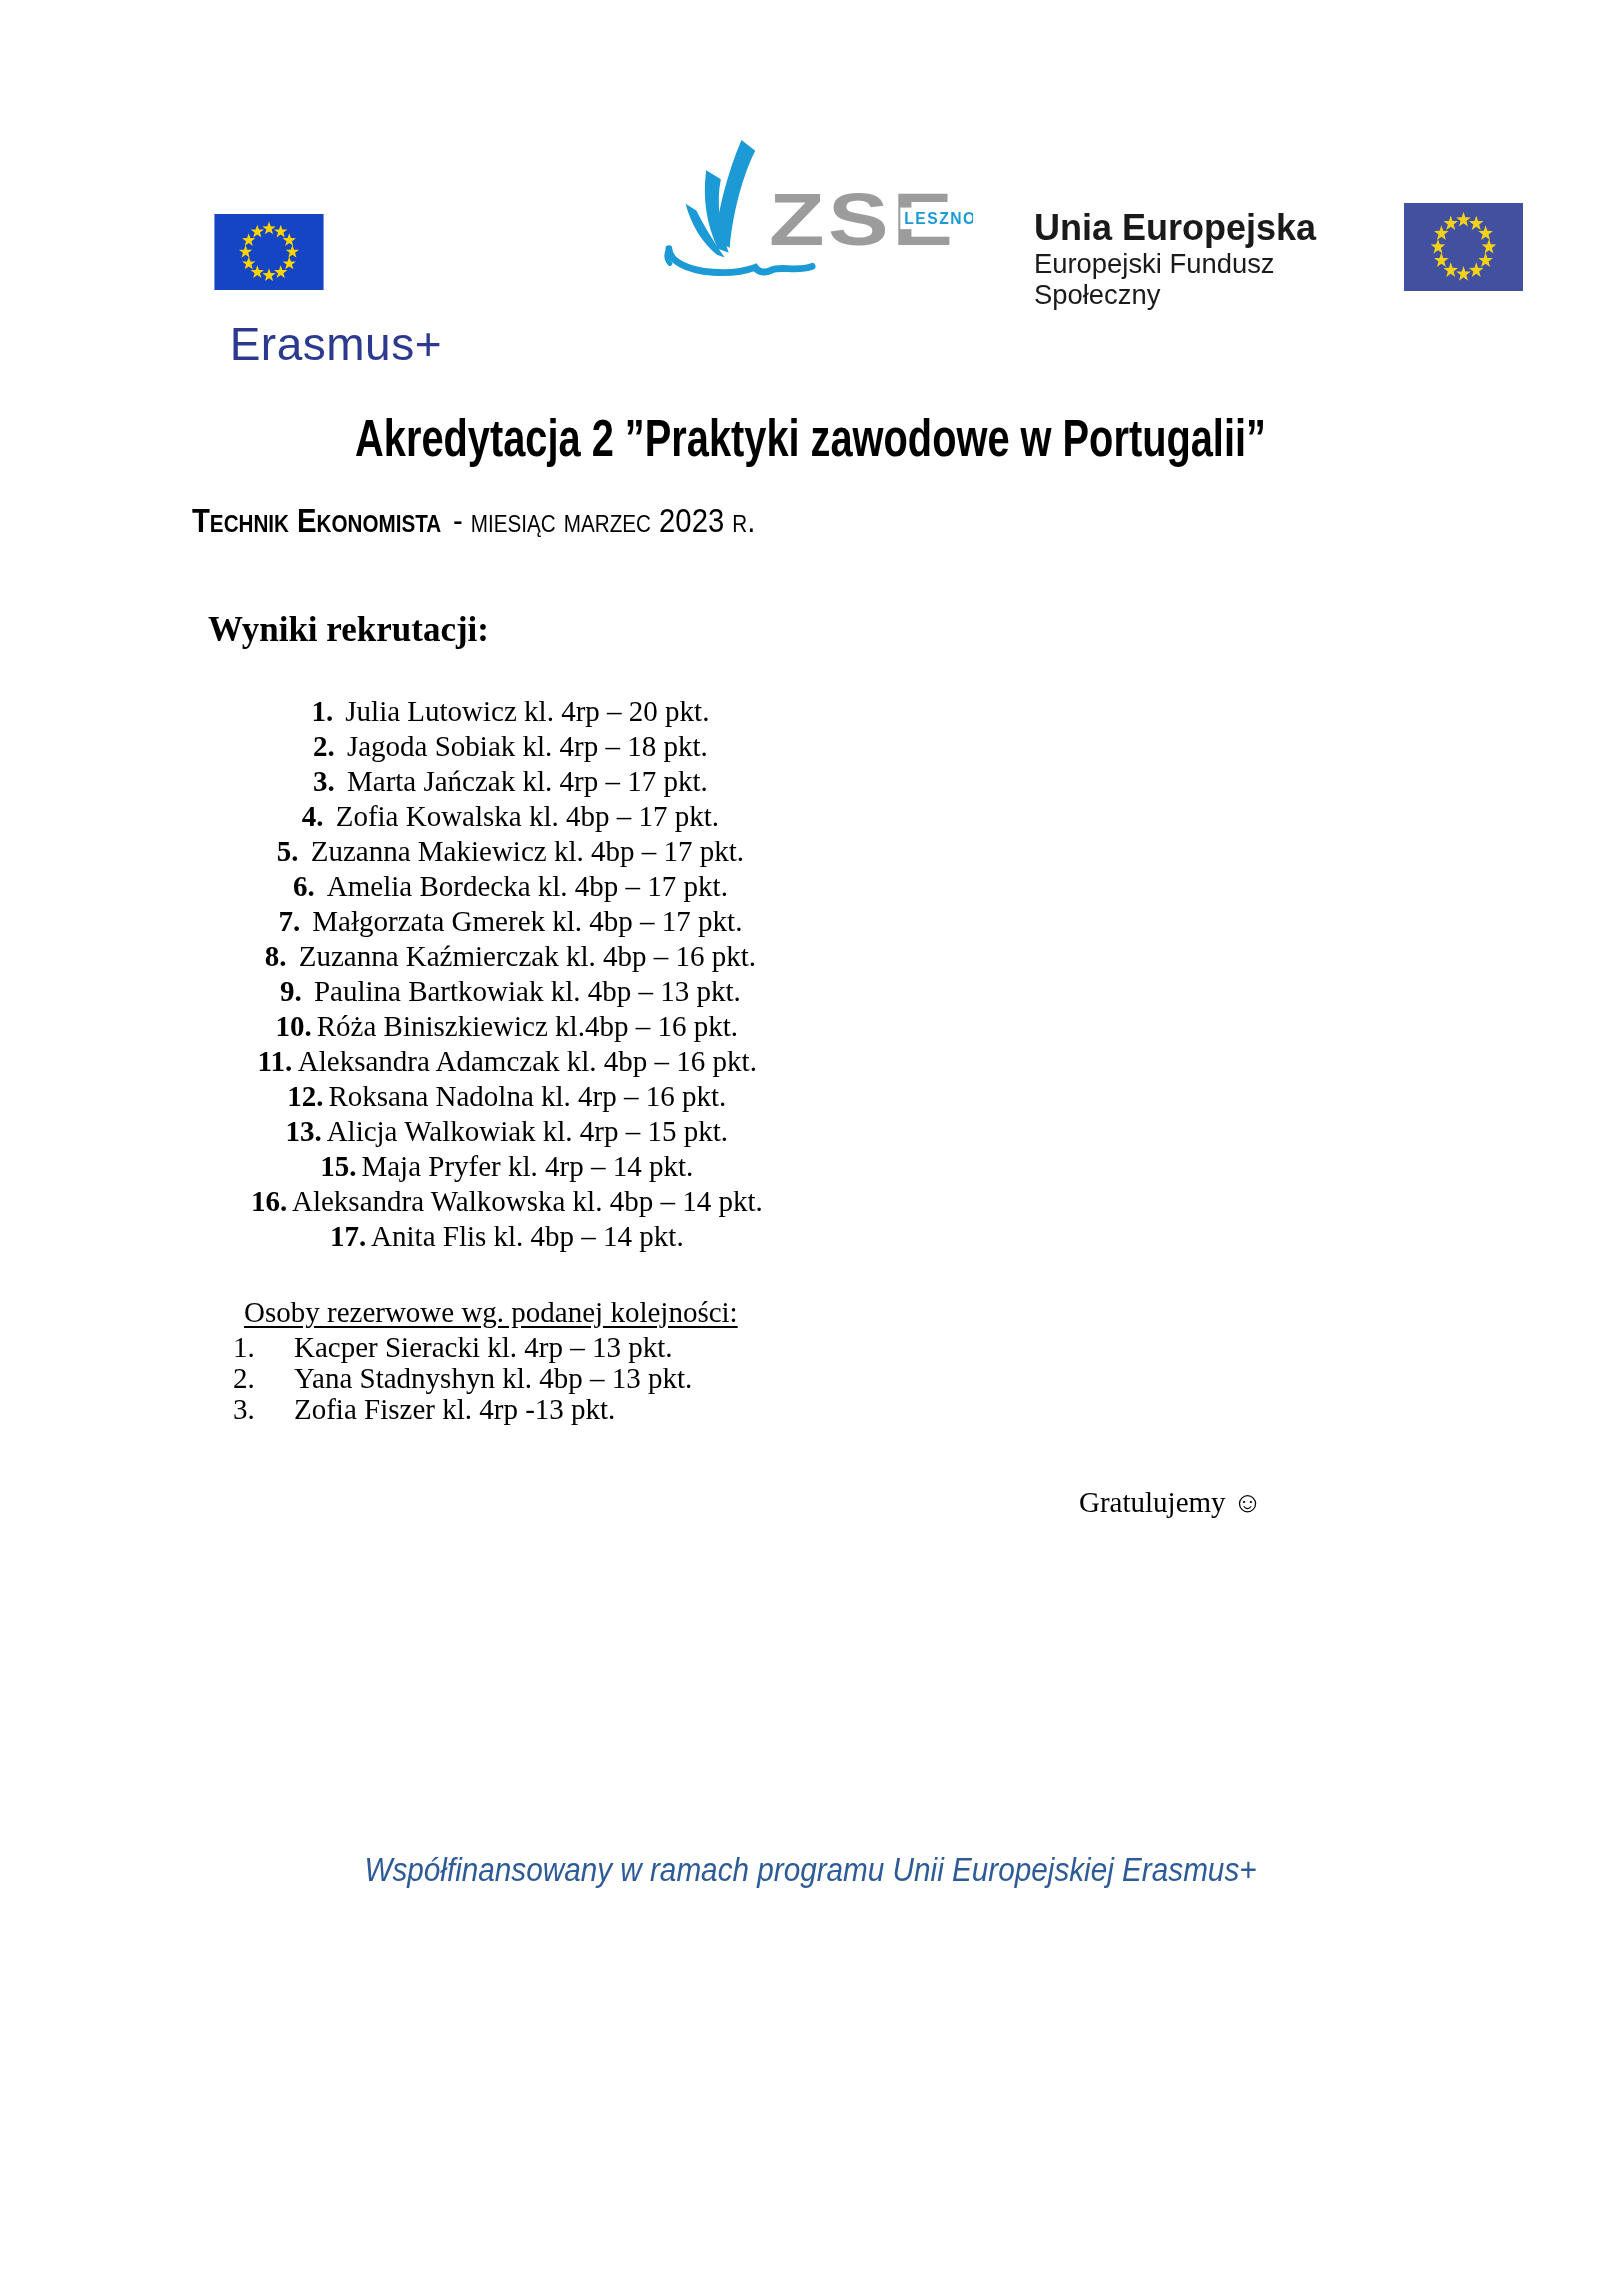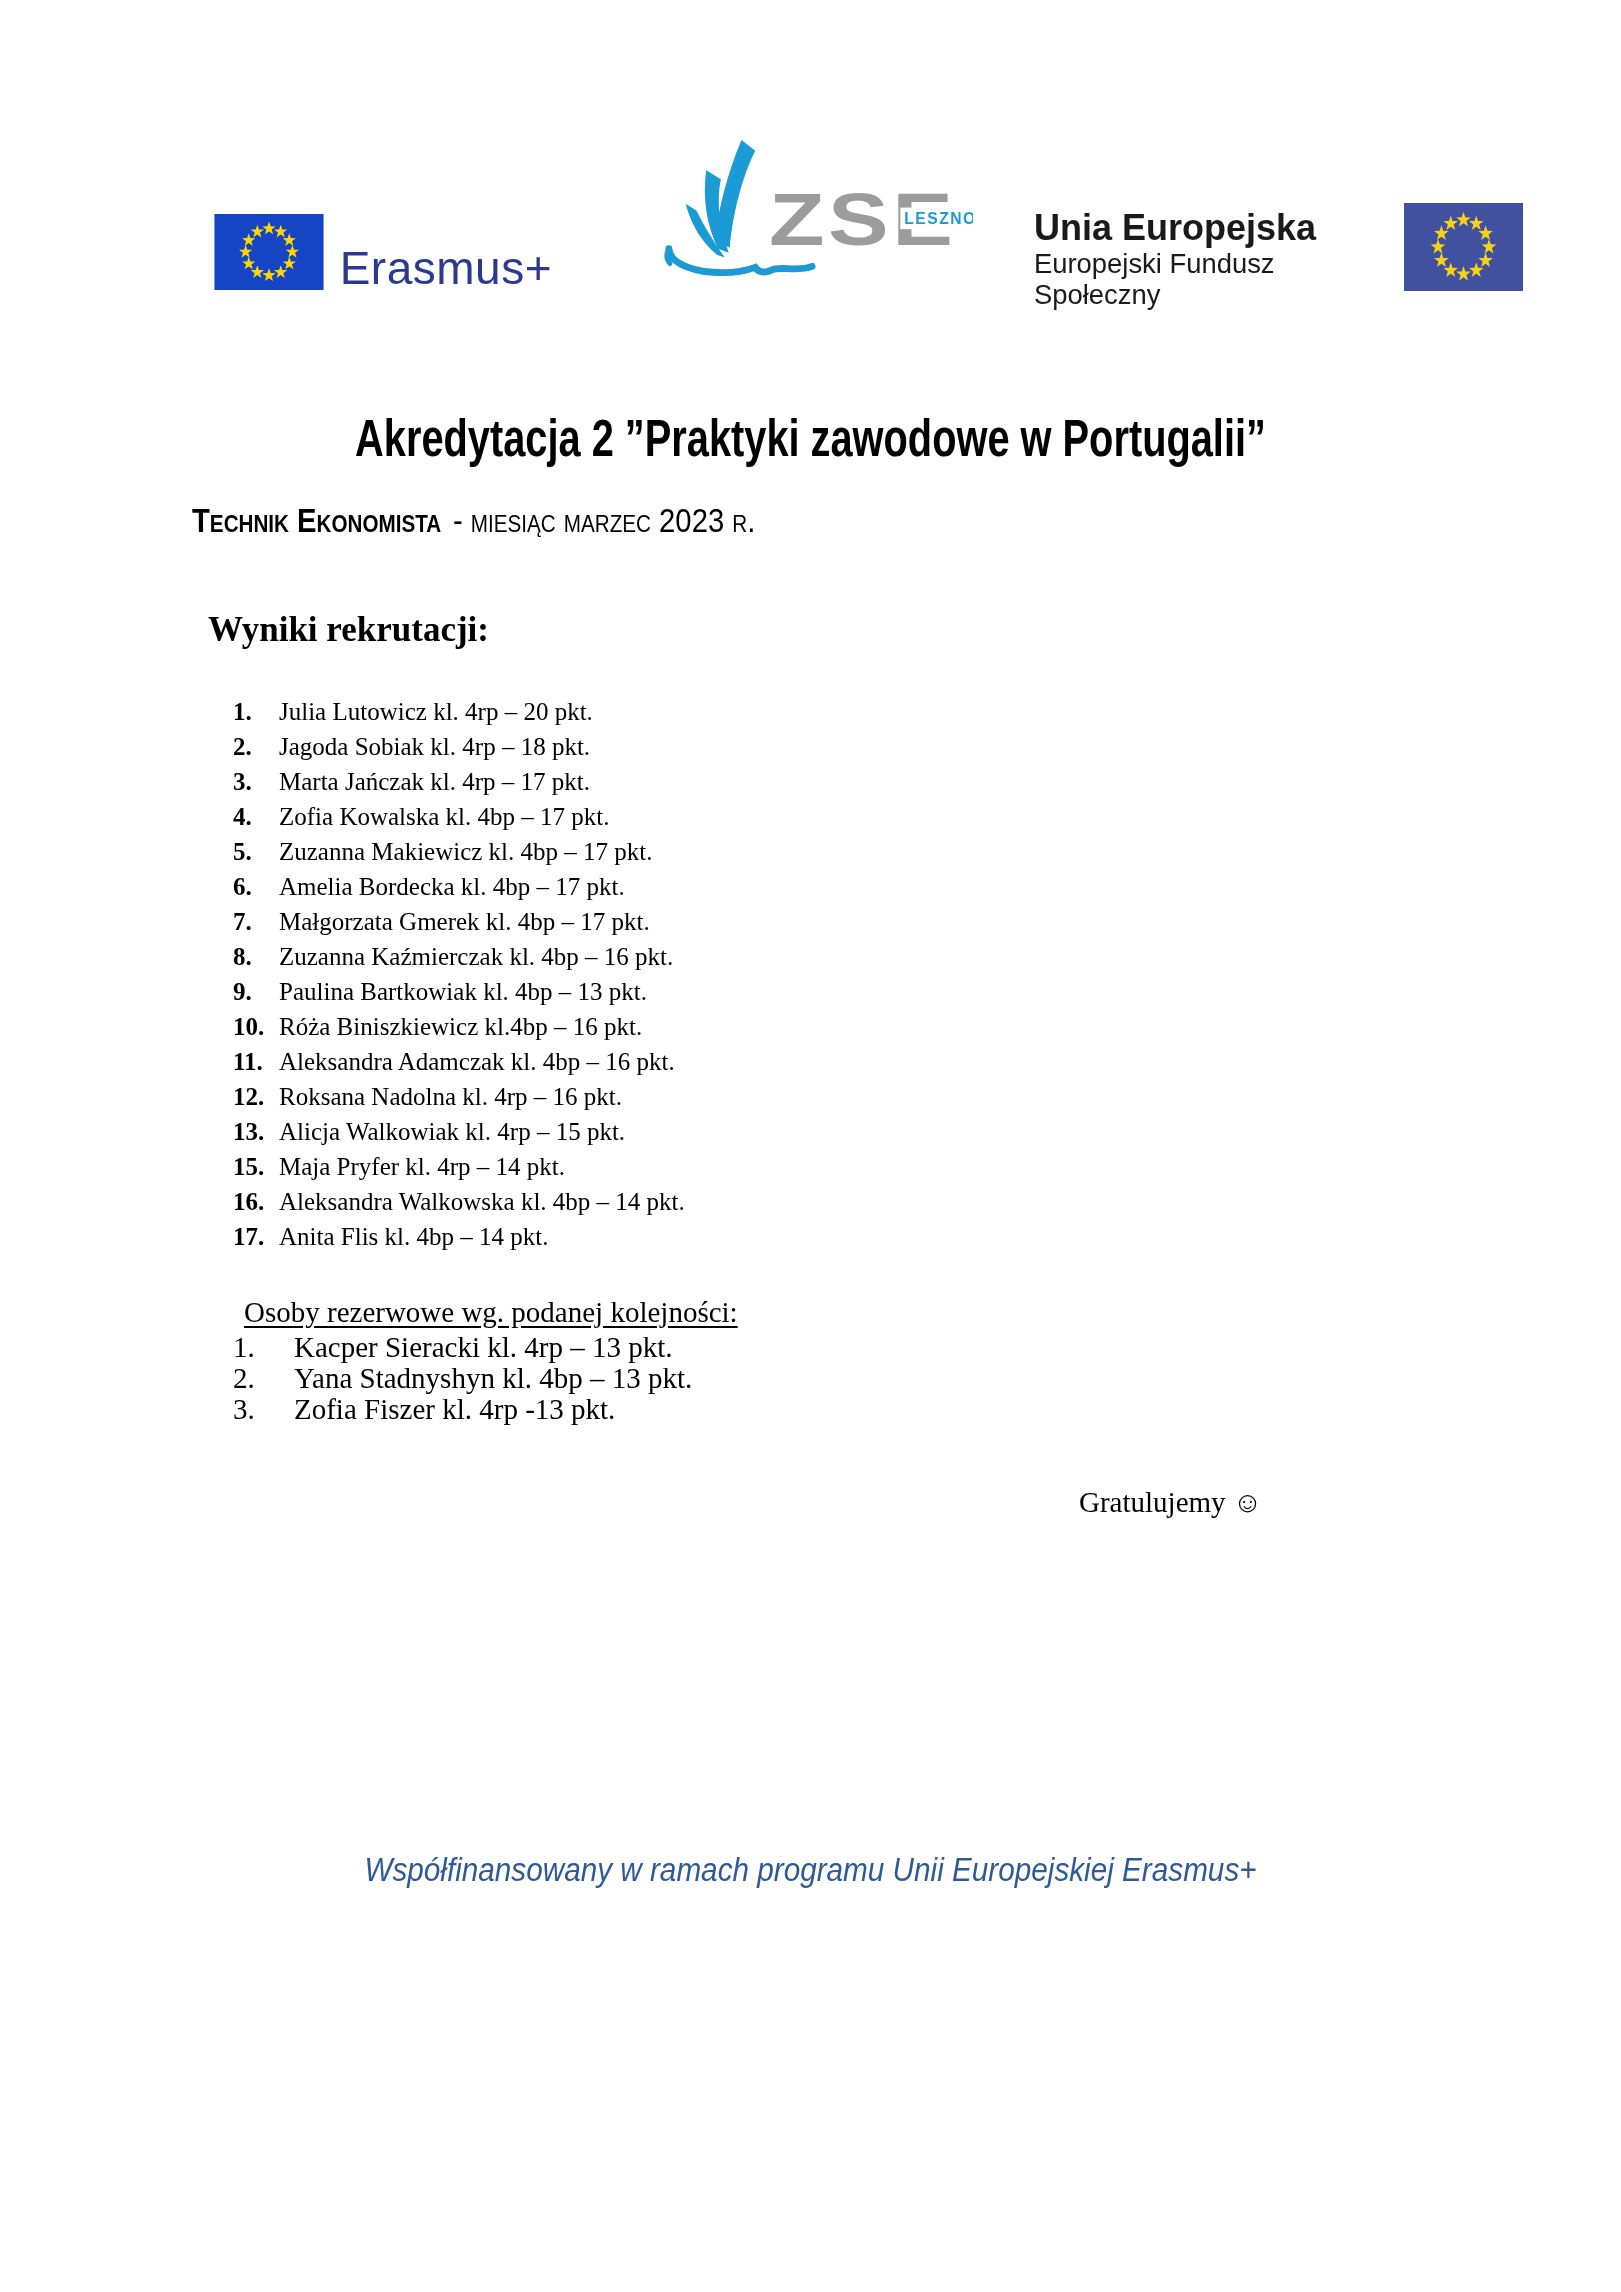--- a/index.html
+++ b/index.html
@@ -2,21 +2,21 @@
 <html><head>
 <meta charset="utf-8">
 <style>
   html,body{margin:0;padding:0;background:#e8e8e8;}
   .page{
     position:relative;width:1621px;height:2293px;margin:0 auto;background:#ffffff;
     font-family:"Liberation Serif",serif;color:#000;overflow:hidden;
   }
 
   
-  .erasmus-group{position:absolute;left:214px;top:214px;display:flex;align-items:flex-start;}
+  .erasmus-group{position:absolute;left:214px;top:214px;display:flex;align-items:flex-start;flex-direction:column;}
   .erasmus-flag{display:block;}
   .erasmus-word{
     font-family:"Liberation Sans",sans-serif;color:#2b3a8f;font-size:46px;line-height:46px;
     margin-left:15.7px;margin-top:31px;letter-spacing:0.5px;
   }
   .zse-logo{position:absolute;left:659px;top:135px;}
   .ue-text{
     position:absolute;left:1034px;top:208px;width:343px;text-align:left;
     font-family:"Liberation Sans",sans-serif;color:#1a1a1a;
   }
@@ -36,21 +36,21 @@
     font-variant:small-caps;transform-origin:left center;transform:scaleX(0.86);
   }
   .doc-subtitle .bold{font-weight:bold;}
   .doc-subtitle .sep{margin-left:13.7px;}
 
   
   .results-heading{
     position:absolute;left:192px;top:594px;font-size:35px;font-weight:bold;line-height:39px;
   }
   ol.plain{list-style:none;margin:0;padding:0;}
-  .results-list{position:absolute;left:233px;top:694px;font-size:25px;line-height:35px;}
+  .results-list{position:absolute;left:246px;top:694px;font-size:29px;line-height:35px;text-align:center;}
   .results-list li{white-space:nowrap;}
   .results-list .num{display:inline-block;width:46px;font-weight:bold;}
   .reserve-heading{
     position:absolute;left:232px;top:1284px;font-size:29px;line-height:33px;
     text-decoration:underline;text-underline-offset:3.9px;
   }
   .reserve-list{position:absolute;left:233px;top:1332px;font-size:29px;line-height:31px;}
   .reserve-list li{white-space:nowrap;}
   .reserve-list .num{display:inline-block;width:61px;}
   .congrats{position:absolute;left:1063px;top:1470px;font-size:29px;line-height:33px;}

